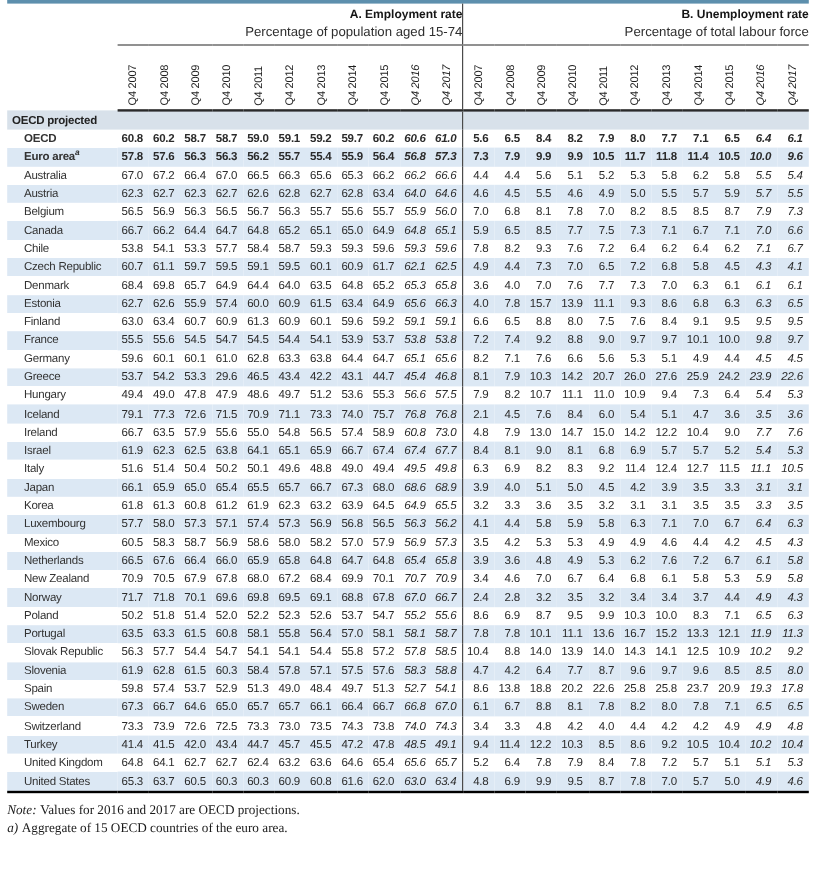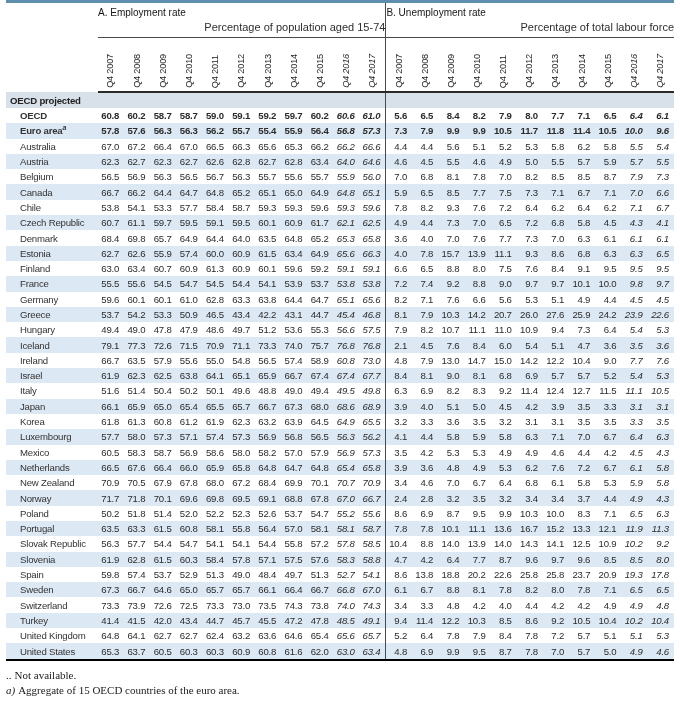--- a/index.html
+++ b/index.html
@@ -5,21 +5,21 @@
   html,body{margin:0;padding:0;background:#fff;}
   .page{width:680px;height:727px;background:#fff;overflow:hidden;
         font-family:"Liberation Sans",sans-serif;}
   .title{font-family:"Liberation Serif",serif;font-weight:bold;font-size:15.5px;
          color:#111;text-align:center;padding:7px 0 4px;letter-spacing:.1px;}
   .rule{height:3px;background:#5d8fad;margin:0 6px;}
   table{border-collapse:collapse;table-layout:fixed;width:668px;margin:0 6px;}
   col.c-country{width:92px;}
   thead th{font-weight:normal;padding:0;}
   th.sec{border-bottom:1px solid #4a4a4a;vertical-align:top;padding-top:4px;}
-  .sec-title{font-weight:normal;font-size:10px;color:#161616;text-align:left;line-height:1.25;}
+  .sec-title{font-weight:bold;font-size:10px;color:#161616;text-align:right;line-height:1.25;}
   .sec-sub{font-size:11px;color:#2e2e2e;text-align:right;padding:1px 0 3px;line-height:1.2;}
   th.yr-th{height:47px;vertical-align:bottom;border-bottom:2px solid #2a2a2a;padding:3px 0 3px;}
   .yr{writing-mode:vertical-rl;transform:rotate(180deg);font-size:9.2px;color:#1f1f1f;
       white-space:nowrap;margin:0 auto;line-height:1;letter-spacing:-.2px;}
   tbody td{font-size:9.6px;height:15.3px;padding:0;color:#2b2b2b;letter-spacing:-.2px;}
   td.num{text-align:right;padding-right:5px;}
   td.country{padding-left:14px;color:#333;overflow:hidden;white-space:nowrap;}
   td.grp{font-weight:bold;padding-left:4px;color:#222;}
   tbody tr:nth-child(odd){background:#dce8f4;}
   tbody tr:first-child{background:#d8e1ea;}
@@ -452,21 +452,21 @@
           <td class="num">4.9</td>
           <td class="num">4.4</td>
           <td class="num proj">4.5</td>
           <td class="num proj">4.5</td>
         </tr>
         <tr>
           <td class="country"><span>Greece</span></td>
           <td class="num">53.7</td>
           <td class="num">54.2</td>
           <td class="num">53.3</td>
-          <td class="num">50.9</td>
+          <td class="num">29.6</td>
           <td class="num">46.5</td>
           <td class="num">43.4</td>
           <td class="num">42.2</td>
           <td class="num">43.1</td>
           <td class="num">44.7</td>
           <td class="num proj">45.4</td>
           <td class="num proj">46.8</td>
           <td class="num dvd">8.1</td>
           <td class="num">7.9</td>
           <td class="num">10.3</td>
@@ -1027,19 +1027,19 @@
           <td class="num">5.7</td>
           <td class="num">5.0</td>
           <td class="num proj">4.9</td>
           <td class="num proj">4.6</td>
         </tr>
       </tbody>
   </table>
 
   <div class="notes">
     <div>
-      <span class="pfx">..</span><span>Not available.</span>
+      <span class="pfx it">Note:</span><span>Values for 2016 and 2017 are OECD projections.</span>
     </div>
     <div>
       <span class="pfx it">a)</span><span>Aggregate of 15 OECD countries of the euro area.</span>
     </div>
   </div>
 </div>
 
 </body></html>

